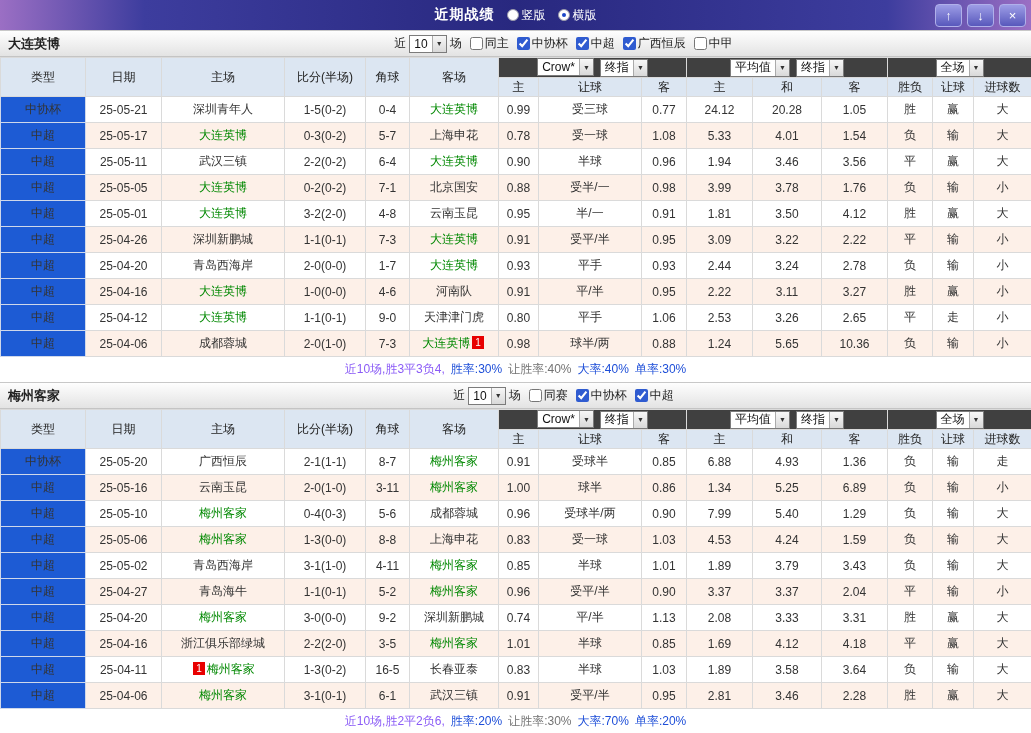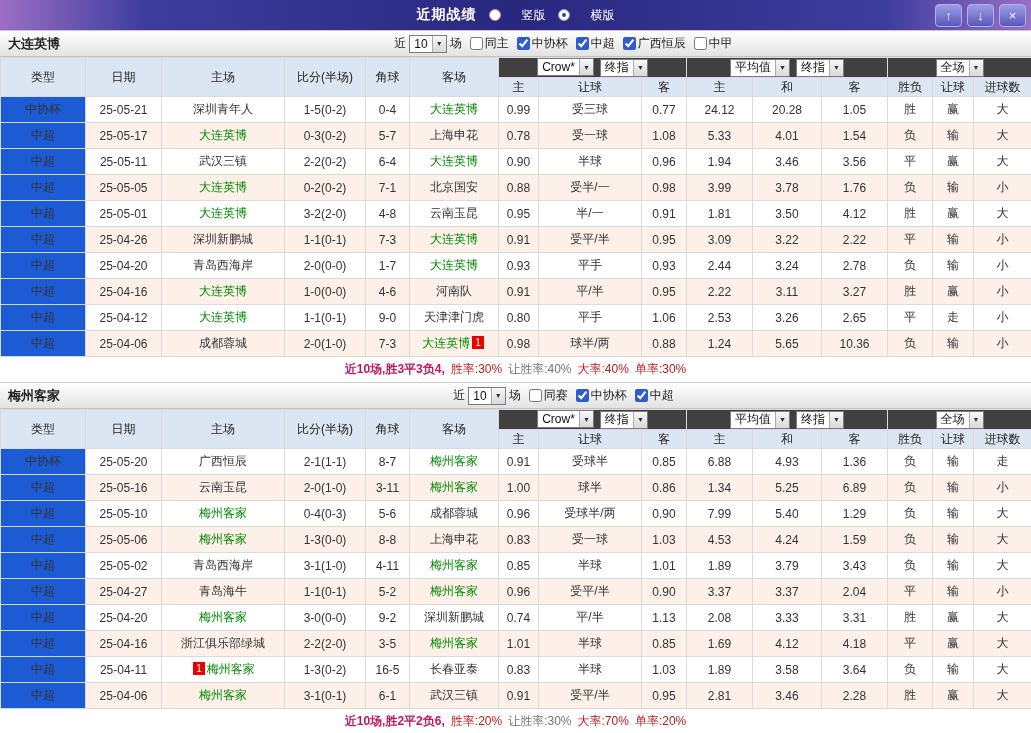--- a/index.html
+++ b/index.html
@@ -3,21 +3,21 @@
 <meta charset="utf-8">
 <style>
 *{margin:0;padding:0;box-sizing:border-box;}
 html,body{width:1031px;}
 body{height:733px;overflow:hidden;font-family:"Liberation Sans","DejaVu Sans",sans-serif;background:#fff;}
 
 
 .titlebar{height:30px;background:linear-gradient(90deg,#9b6fc4 0%,#3d3d9e 14%,#28287f 50%,#3d3d9e 86%,#9b6fc4 100%);display:flex;align-items:center;justify-content:center;position:relative;color:#fff;}
 .tb-group{display:flex;align-items:center;gap:12px;}
 .tb-title{font-size:14px;font-weight:bold;letter-spacing:1px;}
-.radio-opt{display:inline-flex;align-items:center;gap:21px;font-size:12px;cursor:pointer;}
+.radio-opt{display:inline-flex;align-items:center;gap:3px;font-size:12px;cursor:pointer;}
 .radio{width:12px;height:12px;border-radius:50%;background:#fff;border:1px solid #99a;display:inline-block;position:relative;}
 .radio.checked::after{content:"";position:absolute;left:3px;top:3px;right:3px;bottom:3px;border-radius:50%;background:#1c46c8;}
 .tb-buttons{position:absolute;right:5px;display:flex;gap:5px;}
 .tb-btn{width:27px;height:23px;border:1px solid #b0b0ea;border-radius:4px;background:linear-gradient(#9d9de6,#5858bc);color:#fff;font-size:13px;line-height:1;cursor:pointer;font-family:inherit;}
 
 
 .sec-bar{height:27px;background:linear-gradient(#fefefe,#e3e3e3);border-top:1px solid #c8c8c8;border-bottom:1px solid #c4c4c4;display:flex;align-items:center;position:relative;font-size:12px;color:#222;}
 .sec-team{position:absolute;left:8px;font-size:13px;font-weight:bold;}
 .filters{margin:0 auto;display:inline-flex;align-items:center;gap:3px;position:relative;left:48px;}
 .cb{display:inline-flex;align-items:center;margin-left:5px;cursor:pointer;}
@@ -34,24 +34,24 @@
 .stats thead th{background:#dce6f2;color:#222;height:19px;}
 .stats thead tr.h1 th.ddc{background:#404040;height:20px;}
 .ddc .dd{margin:0 3px;}
 .stats tbody td{height:26px;color:#333;}
 td.type{background:#1d5bd4;color:#fff;border-color:#cfd8ea;}
 .stats tbody tr:nth-child(even) td:not(.type){background:#fdf0e8;}
 td.score{color:#d60000;}
 .tname{cursor:pointer;}
 .tname.focus{color:#008800;}
 .badge{display:inline-block;background:#e80000;color:#fff;font-size:10px;line-height:13px;height:13px;padding:0 3px;margin:0 2px;vertical-align:1px;}
-.c-red{color:#b91c1c;}
+.c-red{color:#1d4ed8;}
 .c-blue{color:#737373;}
 .c-green{color:#008800;}
-.c-dark{color:#be185d;font-weight:bold;}
+.c-dark{color:#8b5cf6;}
 .summary{height:25px;display:flex;align-items:center;justify-content:center;font-size:12px;}
 .summary span{margin:0 3px;}
 </style>
 </head>
 <body>
 
 <div class="titlebar">
   <div class="tb-group">
     <span class="tb-title">近期战绩</span>
     <span class="radio-opt">

